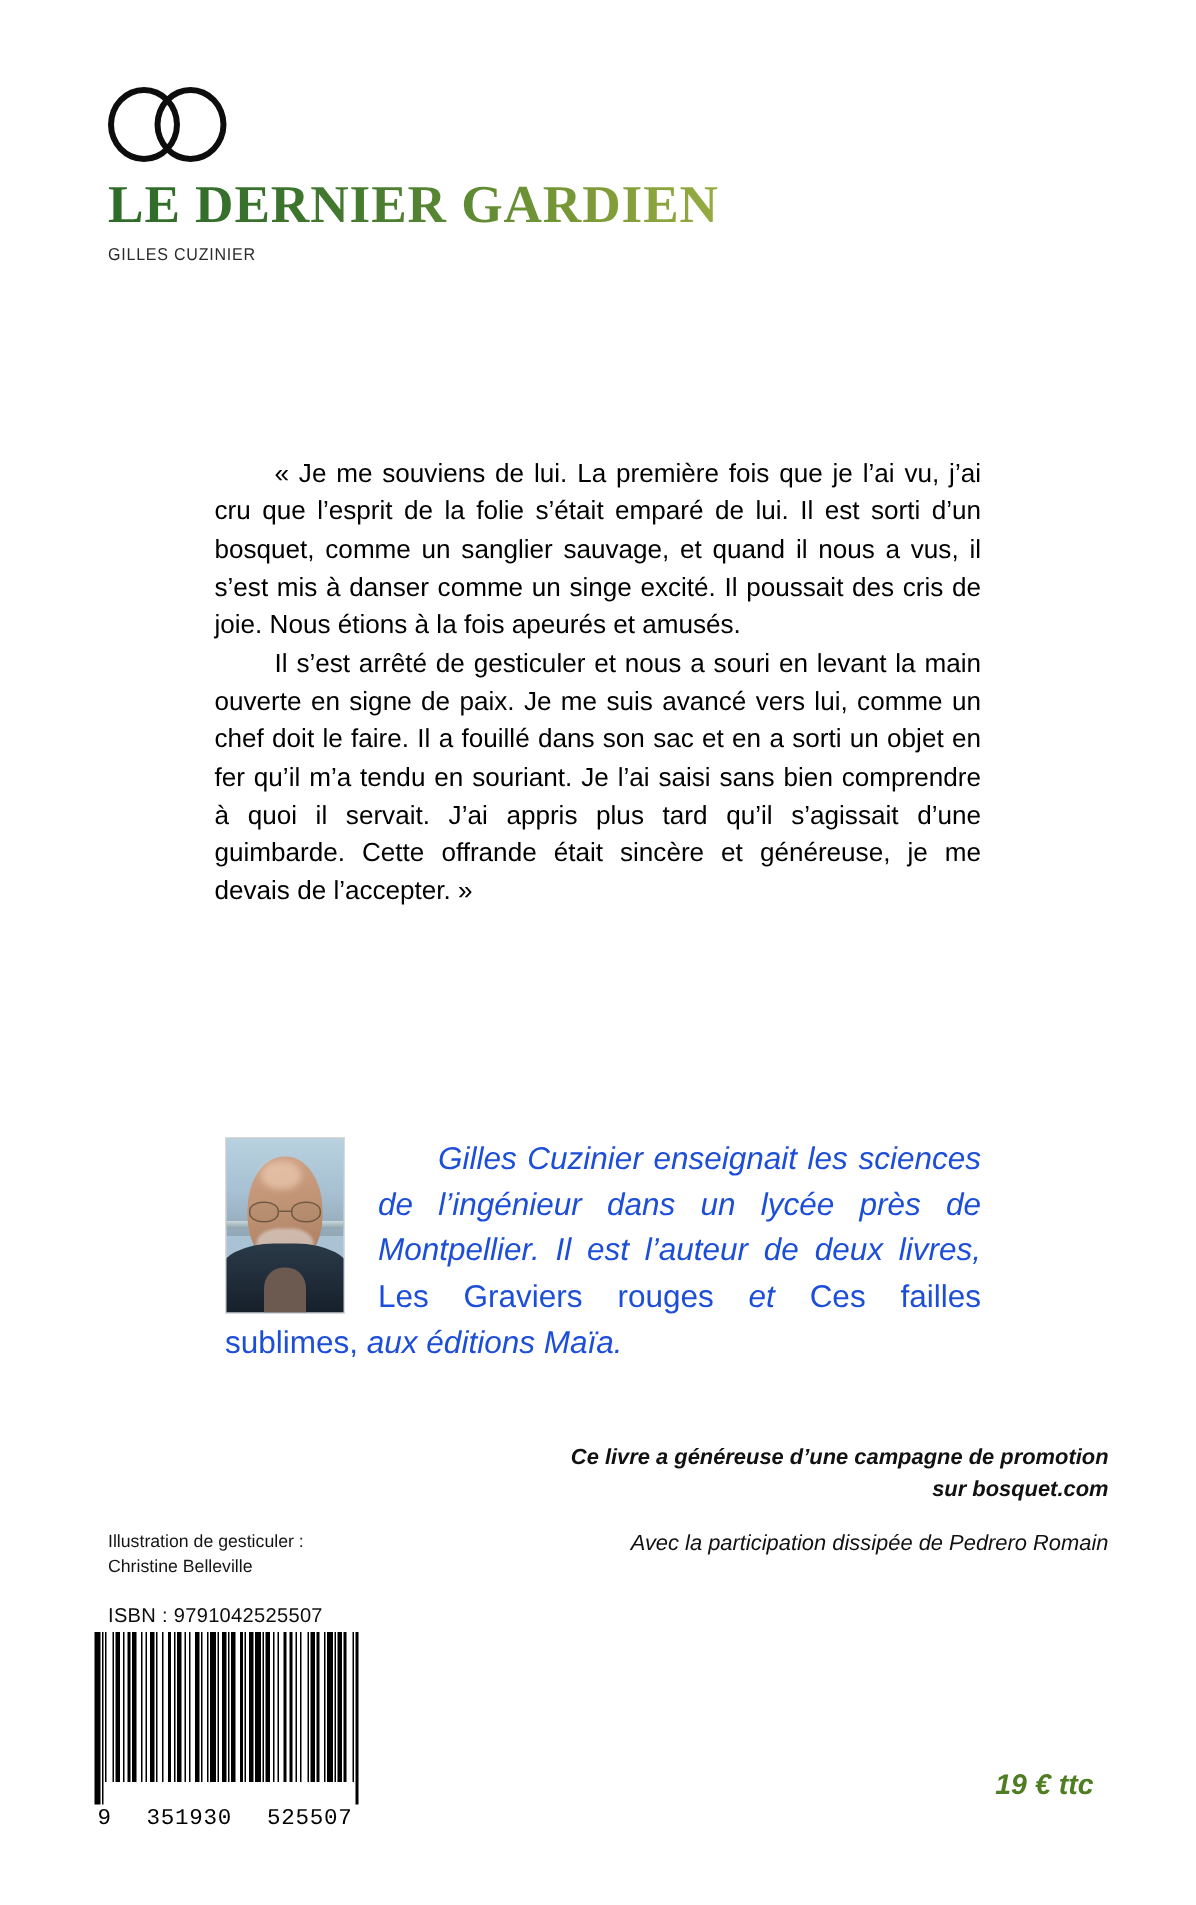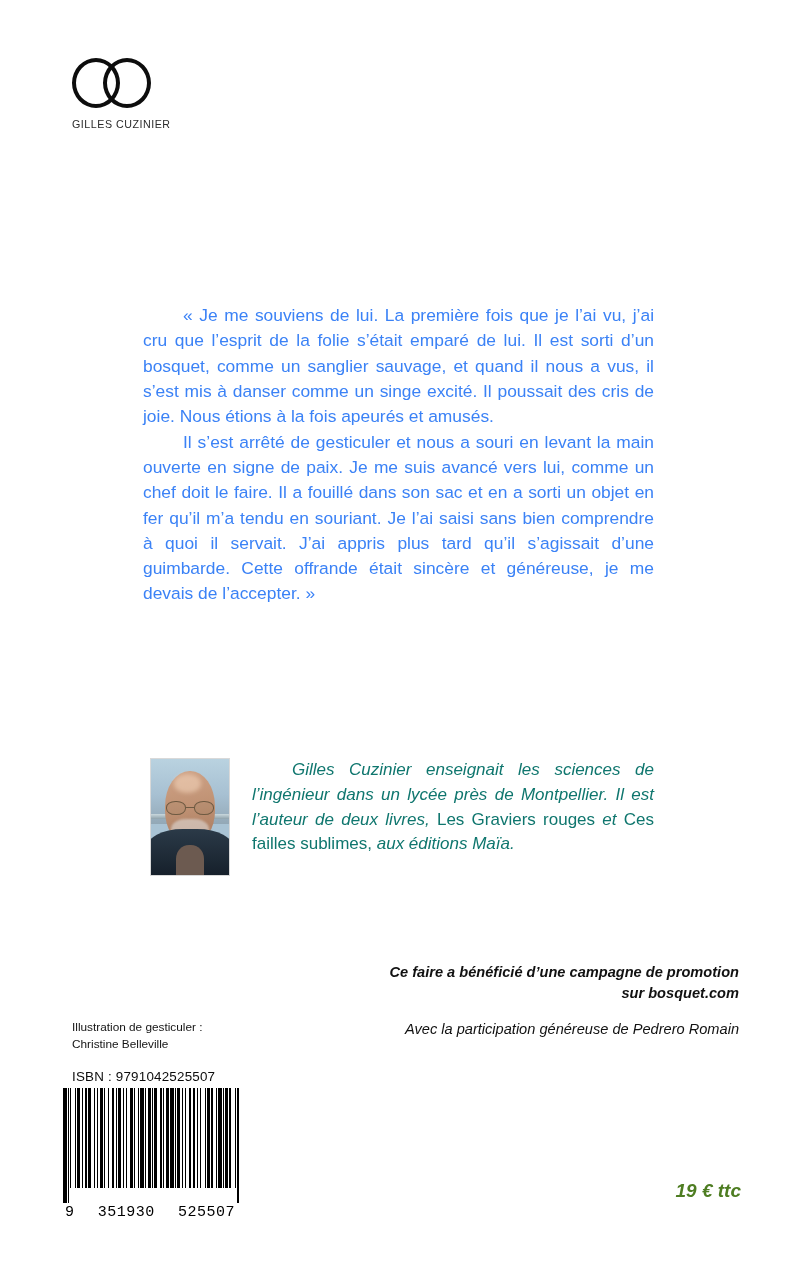--- a/index.html
+++ b/index.html
@@ -73,21 +73,21 @@
 
   
   #excerpt {
     position: absolute;
     left: 143px;
     top: 303px;
     width: 511px;
     font-size: 17.4px;
     line-height: 1.455;
     text-align: justify;
-    color: #3b82f6;
+    color: #000000;
   }
   #excerpt p {
     margin: 0;
     text-indent: 40px;
   }
 
   
   #bio-block {
     position: absolute;
     left: 150px;
@@ -178,24 +178,24 @@
     left: 26%;
     top: 52%;
     width: 48%;
     height: 22%;
     background: rgba(226,226,226,0.55);
     border-radius: 40% 40% 52% 52%;
     filter: blur(1.2px);
   }
 
   #bio-text {
-    font-size: 17px;
+    font-size: 21px;
     line-height: 1.46;
     text-align: justify;
-    color: #0f766e;
+    color: #1d4ed8;
     text-indent: 40px;
   }
   #bio-text .upright { font-style: normal; }
   #bio-text .ital    { font-style: italic; }
 
   
   #promo-block {
     position: absolute;
     right: 58px;
     top: 962px;
@@ -258,39 +258,40 @@
     font-family: "Liberation Mono", monospace;
     font-size: 15px;
     letter-spacing: 0.5px;
     color: #000000;
     padding: 1px 6px 0 2px;
   }
 
   
   #price-block {
     position: absolute;
-    right: 56px;
+    right: 68px;
     top: 1180px;
     width: 320px;
     text-align: right;
     color: #4e7d22;
     font-style: italic;
     font-weight: 700;
   }
   #price-value { font-size: 19px; }
   #website     { font-size: 21px; margin-top: 9px; }
 </style>
 </head>
 <body>
 
 <div id="header-block">
   <div id="publisher-logo">
     <span class="ring left"></span>
     <span class="ring right"></span>
   </div>
+  <div id="book-title">LE DERNIER GARDIEN</div>
   <div id="book-author">GILLES CUZINIER</div>
 </div>
 
 <div id="excerpt">
   <p>« Je me souviens de lui. La première fois que je l’ai vu, j’ai cru que l’esprit de la folie s’était emparé de lui. Il est sorti d’un bosquet, comme un sanglier sauvage, et quand il nous a vus, il s’est mis à danser comme un singe excité. Il poussait des cris de joie. Nous étions à la fois apeurés et amusés.</p>
   <p>Il s’est arrêté de gesticuler et nous a souri en levant la main ouverte en signe de paix. Je me suis avancé vers lui, comme un chef doit le faire. Il a fouillé dans son sac et en a sorti un objet en fer qu’il m’a tendu en souriant. Je l’ai saisi sans bien comprendre à quoi il servait. J’ai appris plus tard qu’il s’agissait d’une guimbarde. Cette offrande était sincère et généreuse, je me devais de l’accepter. »</p>
 </div>
 
 <div id="bio-block">
   <div id="author-photo">
@@ -307,25 +308,25 @@
     <span class="shirt"></span>
     <span class="shirt-open"></span>
   </div>
   <div id="bio-text">
     <span class="ital">Gilles Cuzinier enseignait les sciences de l’ingénieur dans un lycée près de Montpellier. Il est l’auteur de deux livres, </span><span class="upright">Les Graviers rouges</span><span class="ital"> et </span><span class="upright">Ces failles sublimes,</span><span class="ital"> aux éditions Maïa.</span>
   </div>
 </div>
 
 <div id="promo-block">
   <div id="promo-campaign">
-    <span>Ce faire a bénéficié d’une campagne de promotion</span><br>
+    <span>Ce livre a généreuse d’une campagne de promotion</span><br>
     <span>sur bosquet.com</span>
   </div>
   <div id="promo-participation">
-    <span>Avec la participation généreuse de </span><span class="name">Pedrero Romain</span>
+    <span>Avec la participation dissipée de </span><span class="name">Pedrero Romain</span>
   </div>
 </div>
 
 <div id="credit-block">
   <div>Illustration de gesticuler :</div>
   <div>Christine Belleville</div>
 </div>
 
 <div id="isbn-label">ISBN : 9791042525507</div>
 

